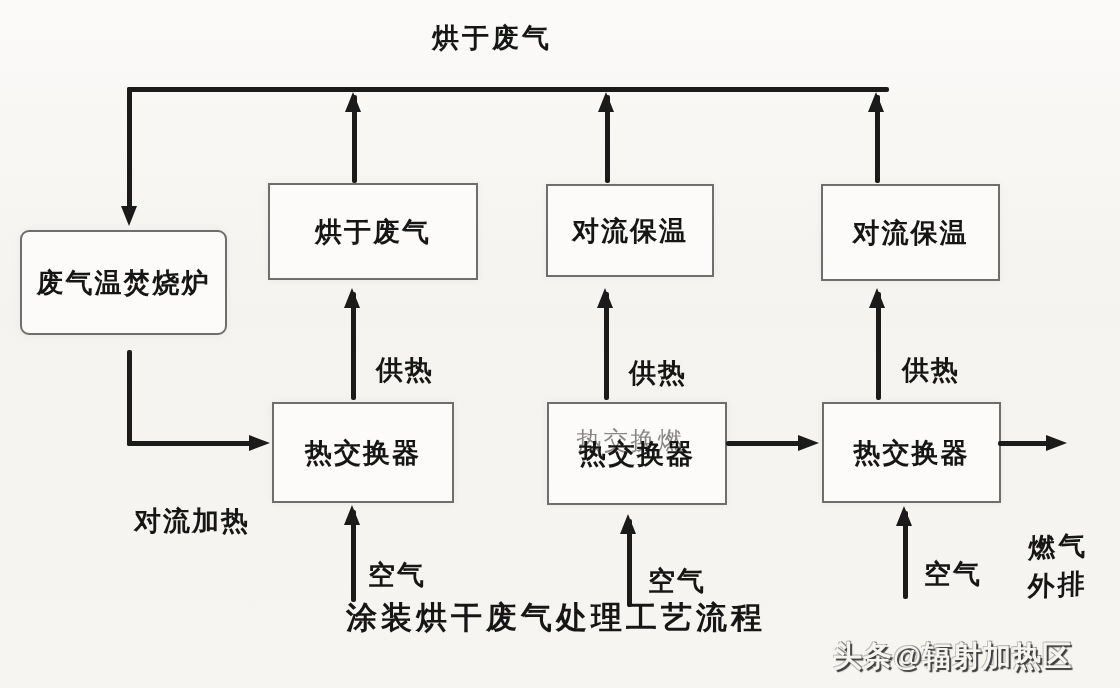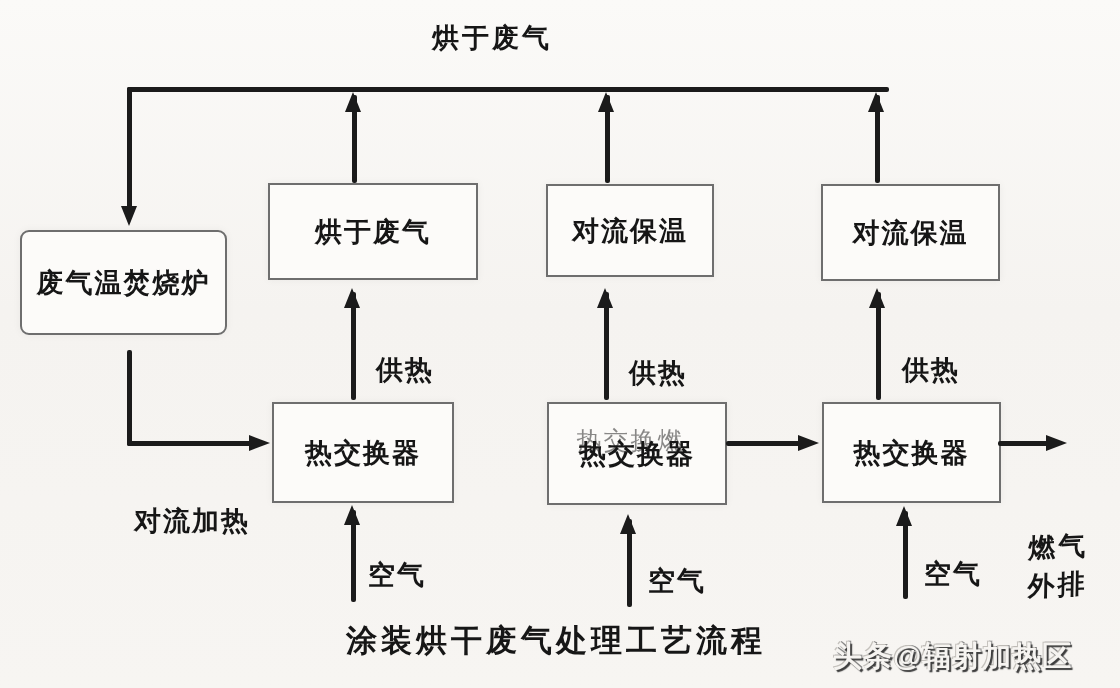--- a/index.html
+++ b/index.html
@@ -36,21 +36,21 @@
     font-size: 25px; font-weight: 400; letter-spacing: 2px;
     white-space: nowrap;
   }
   .hx2-main { position: relative; z-index: 1; }
   .exhaust-label {
     position: absolute; left: 1028px; top: 528px;
     font-weight: 700; font-size: 27px; line-height: 38px;
     letter-spacing: 3px; transform: rotate(-3deg) skewX(-4deg);
   }
   .diagram-title {
-    position: absolute; left: 346px; top: 620px;
+    position: absolute; left: 346px; top: 597px;
     font-weight: 700; font-size: 31px; letter-spacing: 4px; white-space: nowrap;
   }
   .top-label { position: absolute; left: 432px; top: 20px; font-weight: 700; font-size: 27px; letter-spacing: 3px; }
   .watermark {
     position: absolute; left: 833px; top: 637px;
     font-weight: 700; font-size: 29px; letter-spacing: 1px;
     color: #f6f4f1;
     text-shadow: 2px 2px 1px #3e3e3e, -1px -1px 0 #c4c1bc, 1px -1px 0 #8a8a8a;
     white-space: nowrap;
   }

